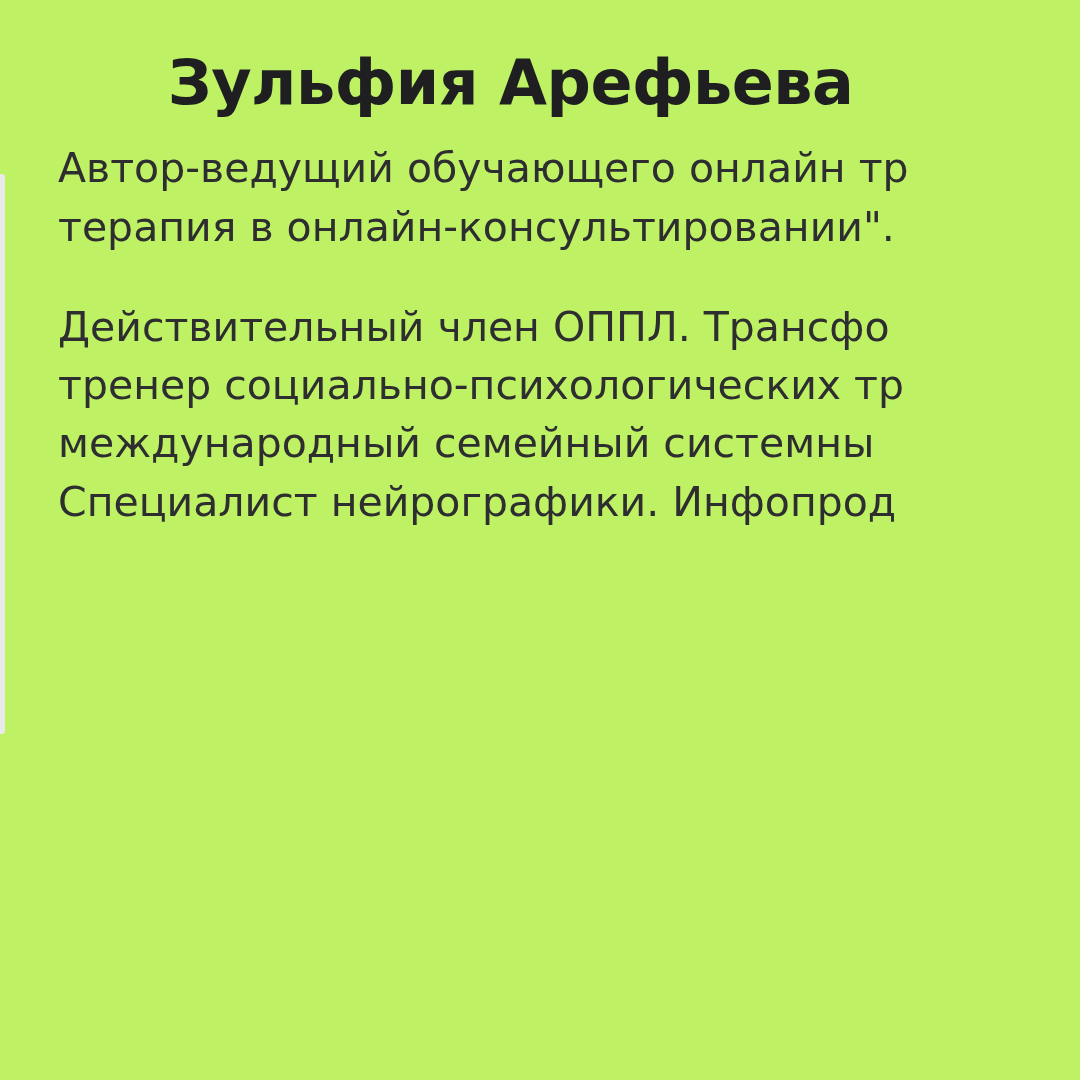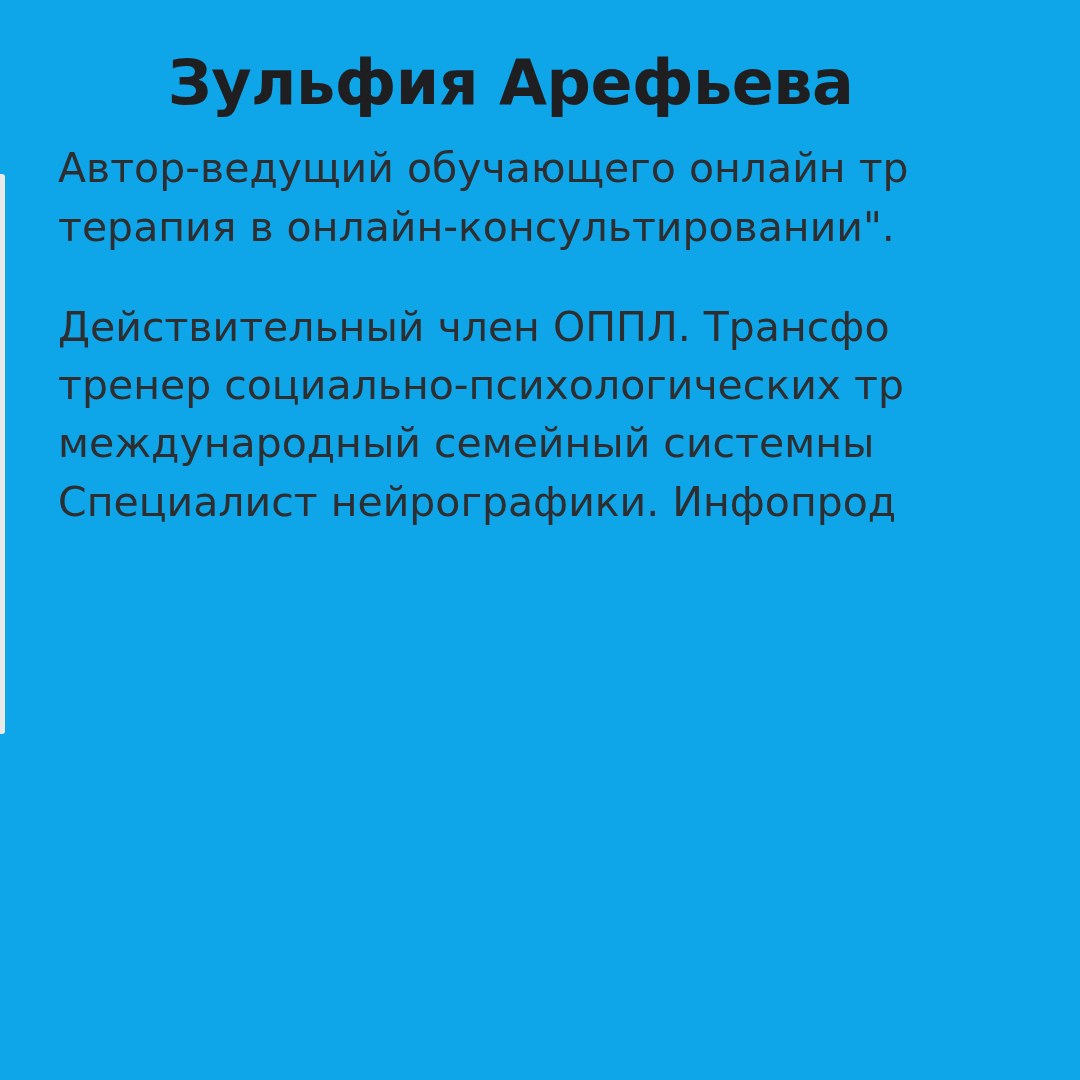--- a/index.html
+++ b/index.html
@@ -11,21 +11,21 @@
     height: 1080px;
     background: #ffffff;
     font-family: "DejaVu Sans", "Liberation Sans", sans-serif;
     overflow: hidden;
   }
 
   .page {
     position: relative;
     width: 1080px;
     height: 1080px;
-    background: #0ea5e9;
+    background: #bef264;
     box-sizing: border-box;
   }
 
   
   .left-edge {
     position: absolute;
     left: 0;
     top: 174px;
     width: 5px;
     height: 560px;

